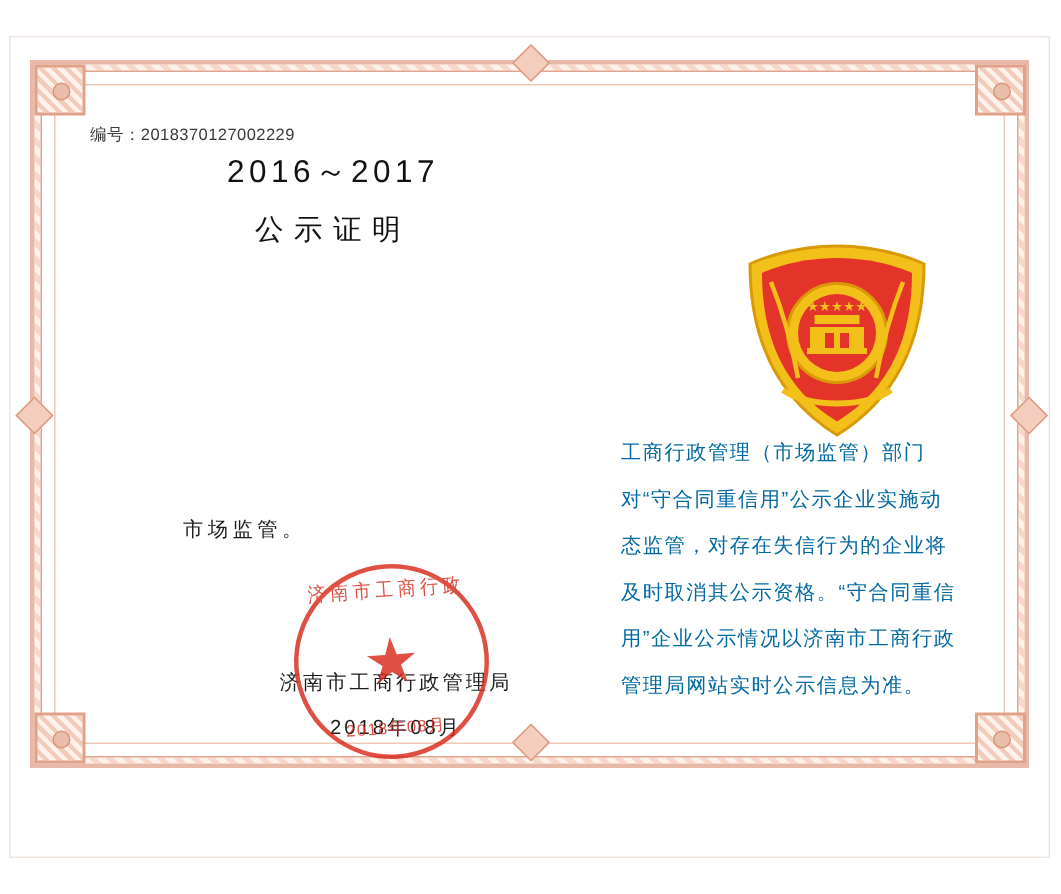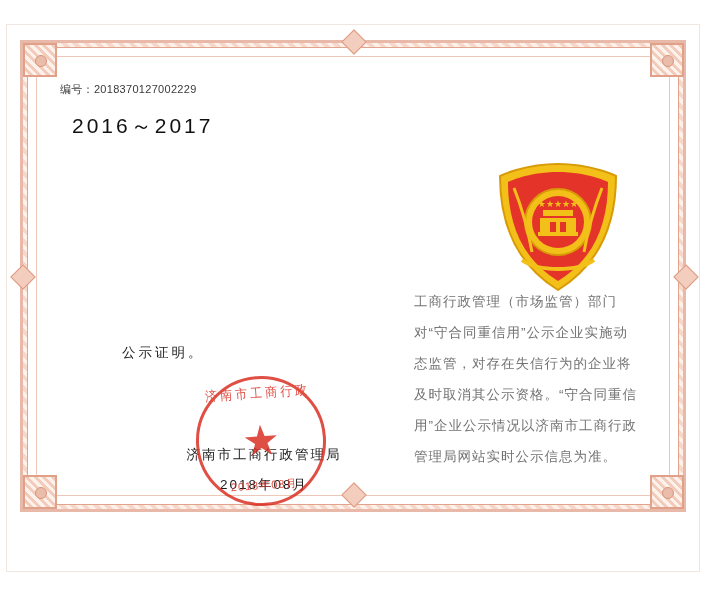--- a/index.html
+++ b/index.html
@@ -122,23 +122,23 @@
     top: 26px;
     font-size: 11px;
     color: #3a3a3a;
     letter-spacing: 0.3px;
     white-space: nowrap;
   }
 
   .title-block {
     position: absolute;
     left: 36px;
-    top: 56px;
+    top: 44px;
     width: 300px;
-    text-align: left;
+    text-align: center;
   }
   .title-year {
     font-size: 21px;
     color: #111111;
     letter-spacing: 3px;
     margin-bottom: 12px;
     font-weight: normal;
   }
   .title-main {
     font-size: 19px;
@@ -255,21 +255,21 @@
   .emblem svg { display: block; }
 
   
   .body-right {
     position: absolute;
     left: 378px;
     top: 230px;
     width: 228px;
     font-size: 13.5px;
     line-height: 31px;
-    color: #737373;
+    color: #0369a1;
     letter-spacing: 1px;
     text-align: left;
   }
 </style>
 </head>
 <body>
 
 <div id="certificate">
 
   <div class="page-edge"></div>
@@ -295,24 +295,25 @@
   <div class="edge-orn bottom"></div>
   <div class="edge-orn left"></div>
   <div class="edge-orn right"></div>
 
   <div class="content">
 
     <div class="serial">编号：2018370127002229</div>
 
     <div class="title-block">
       <div class="title-year">2016～2017</div>
-    </div>
-
-
-    <div class="body-note">公示证明。</div>
+      <div class="title-sub">公示证明</div>
+    </div>
+
+
+    <div class="body-note">市场监管。</div>
 
     <div class="signature">
       <div>济南市工商行政管理局</div>
       <div>2018年08月</div>
     </div>
 
     <div class="seal">
       <div class="seal-top-text">济南市工商行政</div>
       <div class="seal-star">
           <span>★</span>

